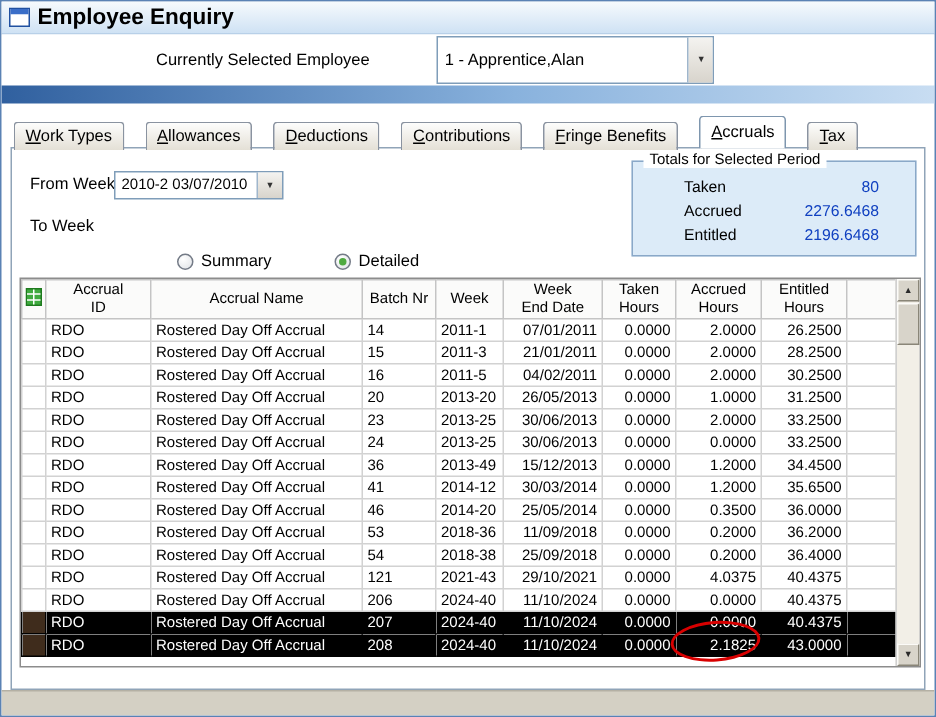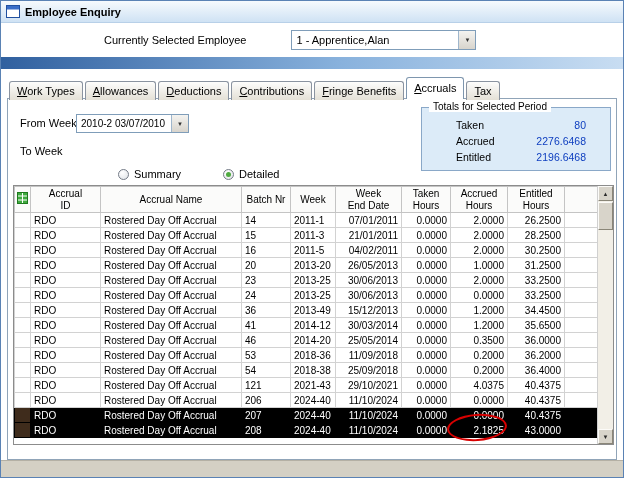--- a/index.html
+++ b/index.html
@@ -10,42 +10,42 @@
     position:relative; width:624px; height:478px;
     border:1px solid #5a82b4; background:#ffffff; overflow:hidden;
   }
 
   
   .titlebar {
     height:22px; display:flex; align-items:center; gap:5px; padding-left:5px;
     background:linear-gradient(to bottom,#f6fafd,#cfe2f4);
     border-bottom:1px solid #b8d0e8;
   }
-  .titlebar .title-text { font-weight:bold; font-size:11px; }
+  .titlebar .title-text { font-weight:bold; font-size:15px; }
 
   
   .employee-row { height:34px; display:flex; align-items:center; background:#fff; }
   .employee-row .emp-label { margin-left:103px; }
   .combo {
     display:flex; align-items:center; background:#fff;
-    border:1px solid #7f9db9; height:20px;
+    border:1px solid #7f9db9; height:32px;
   }
   .combo .combo-value { flex:1; padding-left:4px; white-space:nowrap; overflow:hidden; }
   .combo .combo-btn {
     width:17px; align-self:stretch; display:flex; align-items:center; justify-content:center;
     background:linear-gradient(to bottom,#f4f3f0,#d8d4cc); border-left:1px solid #9fb6cc;
     font-size:6px; color:#333; cursor:default;
   }
   .employee-combo { margin-left:45px; width:185px; }
 
   
   .blue-band { height:12px; background:linear-gradient(to right,#30609f,#89b2dd 55%,#c8ddf2); }
 
   
-  .tab-bar { display:flex; margin:8px 0 0 8px; height:21px; align-items:flex-end; position:relative; z-index:2; }
+  .tab-bar { display:flex; margin:8px 0 0 8px; height:21px; align-items:flex-end; position:relative; z-index:2;gap:12px; }
   .tab {
     padding:3px 7px 2px 7px; margin-right:2px; font-size:11px;
     background:linear-gradient(to bottom,#fdfdfc,#e4e0d6);
     border:1px solid #8a93a0; border-bottom:none; border-radius:3px 3px 0 0;
     position:relative; top:2px; height:19px; cursor:default;
   }
   .tab.active {
     background:#ffffff; top:1px; height:22px; padding-top:4px; z-index:3;
     border-color:#7e96ae;
   }

